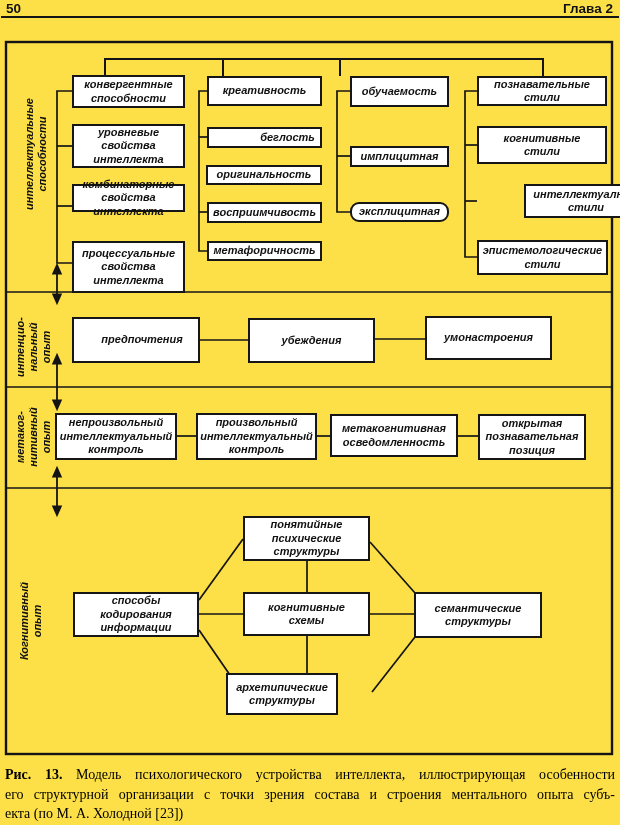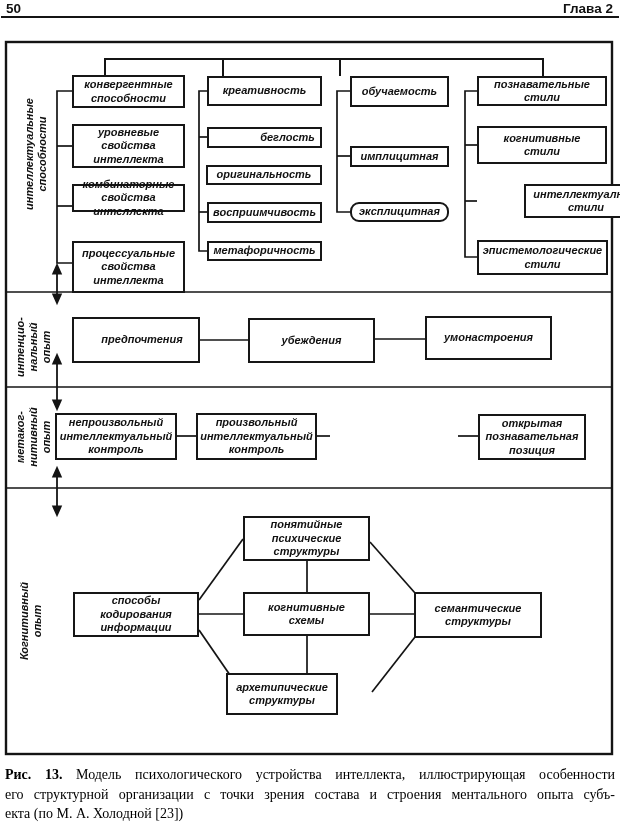--- a/index.html
+++ b/index.html
@@ -1,16 +1,16 @@
 <!DOCTYPE html>
 <html><head>
 <meta charset="utf-8">
 <style>
   html,body{margin:0;padding:0;background:#e8e8e4;}
-  .page{position:relative;width:620px;height:825px;background:#ffffff;overflow:hidden;
+  .page{position:relative;width:620px;height:825px;background:#fde047;overflow:hidden;
         font-family:"Liberation Sans",sans-serif;color:#111;}
   .header{position:absolute;left:6px;right:7px;top:1px;display:flex;justify-content:space-between;
           font-weight:bold;font-size:13.5px;font-family:"Liberation Sans",sans-serif;}
   svg.lines{position:absolute;left:0;top:0;pointer-events:none;}
   .dbox{position:absolute;box-sizing:border-box;border:2px solid #161616;background:#fff;
         display:flex;align-items:center;justify-content:center;text-align:center;
         font-style:italic;font-weight:bold;font-size:11px;line-height:13.4px;
         font-family:"Liberation Sans",sans-serif;white-space:pre-line;padding:1px 2px;z-index:2;}
   .rlabel{position:absolute;display:flex;align-items:center;justify-content:center;
         transform:rotate(-90deg);text-align:center;white-space:pre-line;
@@ -129,20 +129,22 @@
   <div class="dbox" style="left:72px;top:317px;width:128px;height:46px;padding-left:14px;">предпочтения</div>
   <div class="dbox" style="left:248px;top:318px;width:127px;height:45px;">убеждения</div>
   <div class="dbox" style="left:425px;top:316px;width:127px;height:44px;">умонастроения</div>
 
   <div class="dbox" style="left:55px;top:413px;width:122px;height:47px;">непроизвольный
 интеллектуальный
 контроль</div>
   <div class="dbox" style="left:196px;top:413px;width:121px;height:47px;">произвольный
 интеллектуальный
 контроль</div>
+  <div class="dbox" style="left:330px;top:414px;width:128px;height:43px;">метакогнитивная
+осведомленность</div>
   <div class="dbox" style="left:478px;top:414px;width:108px;height:46px;">открытая
 познавательная
 позиция</div>
 
   <div class="dbox" style="left:243px;top:516px;width:127px;height:45px;">понятийные
 психические
 структуры</div>
   <div class="dbox" style="left:73px;top:592px;width:126px;height:45px;">способы
 кодирования
 информации</div>

